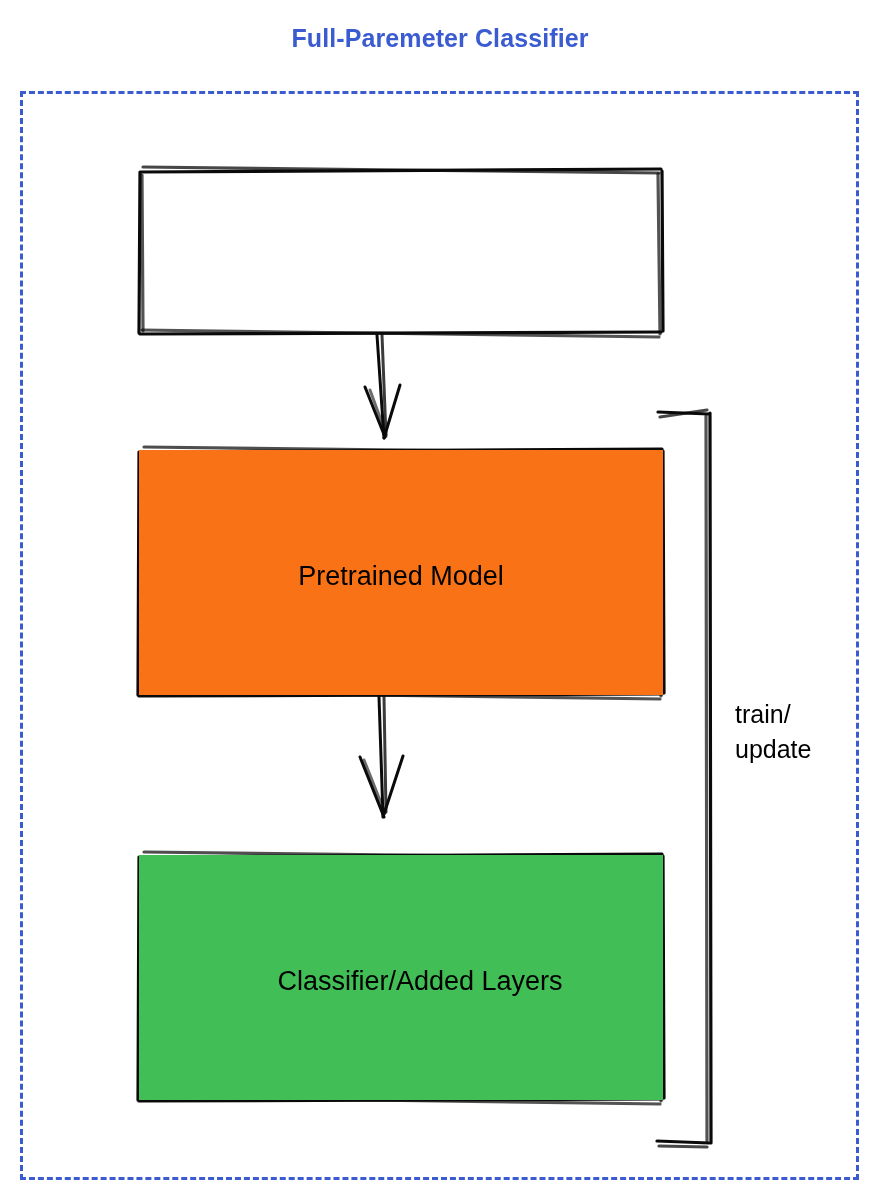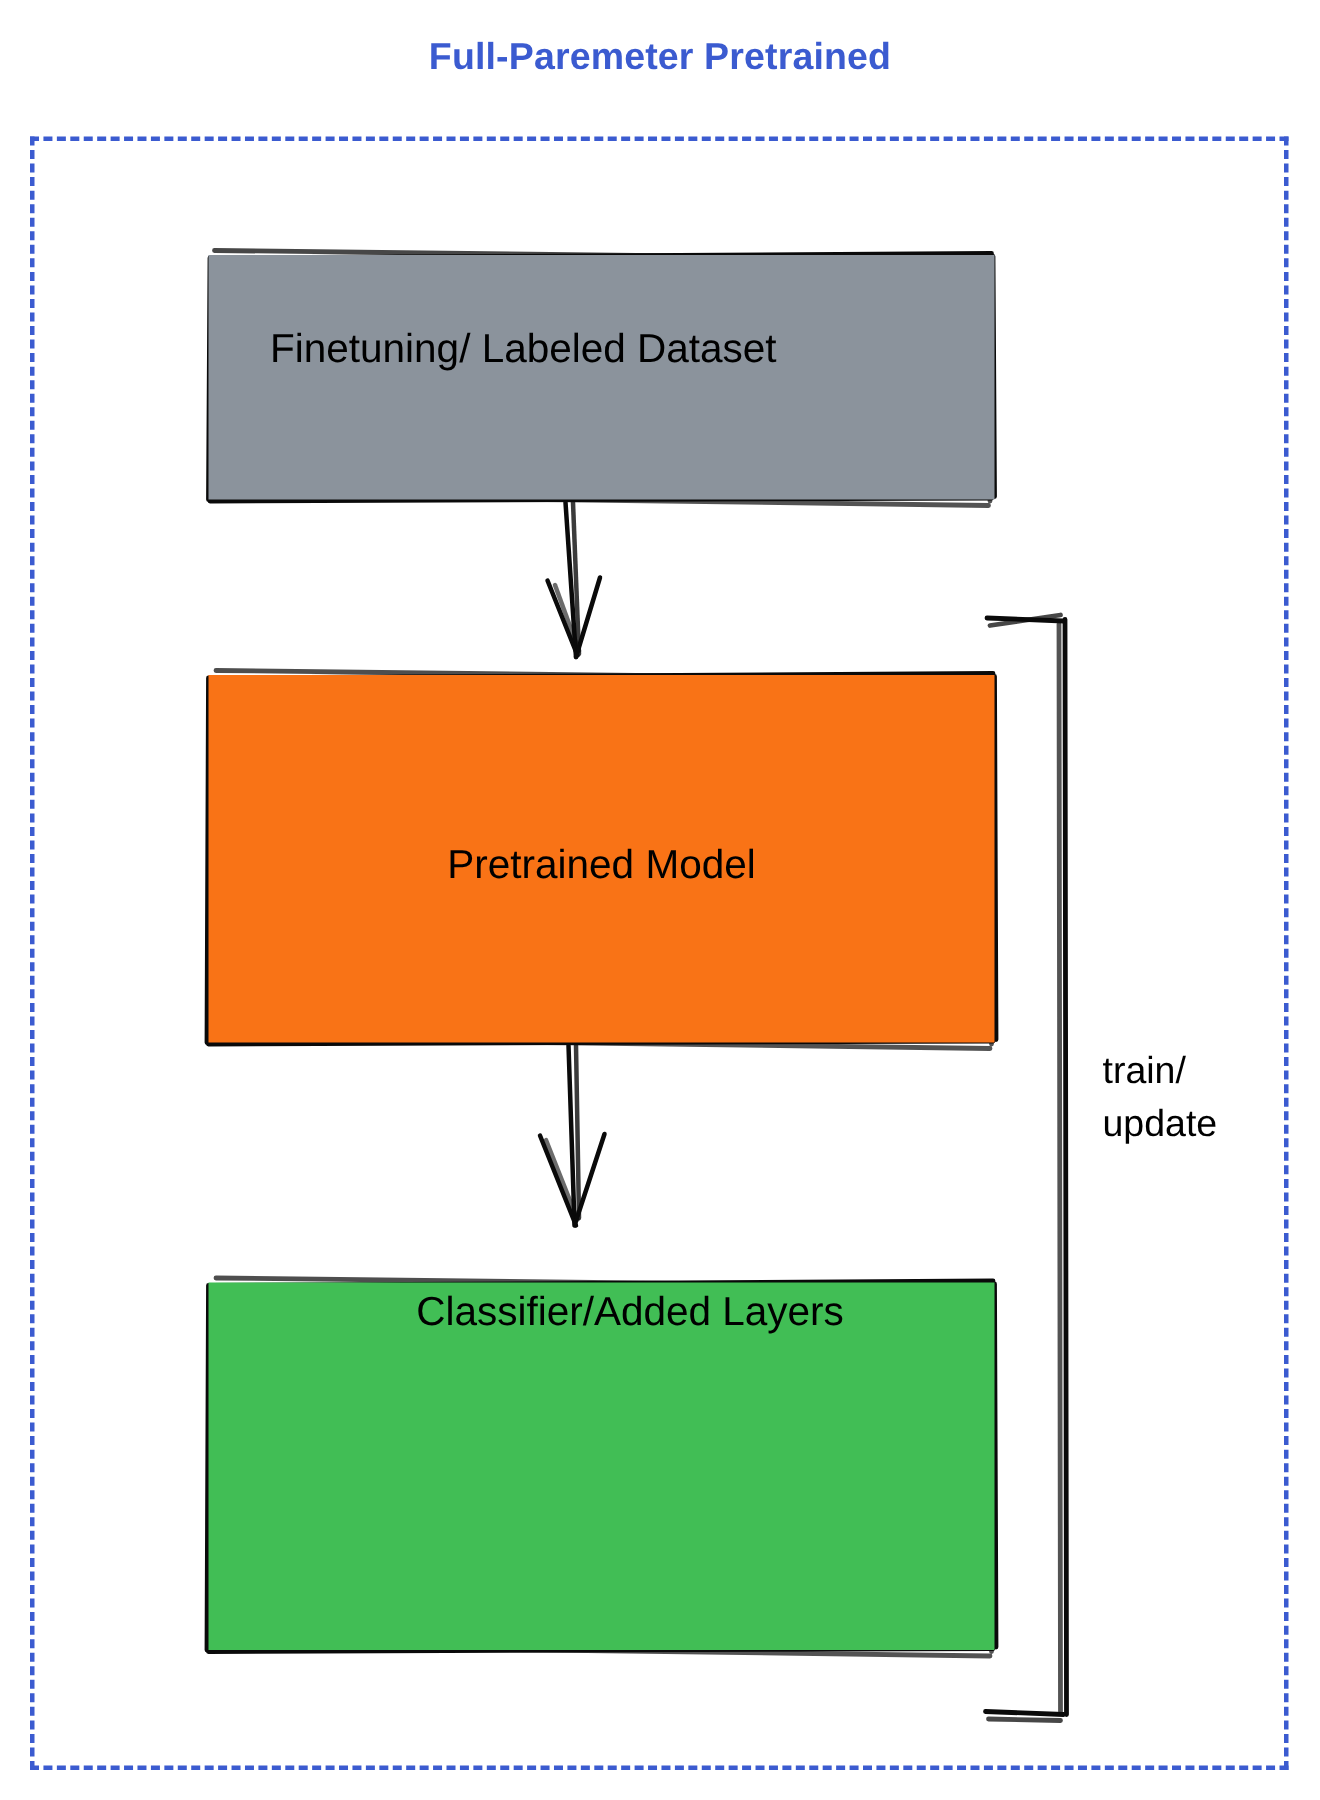--- a/index.html
+++ b/index.html
@@ -100,21 +100,21 @@
     position: relative;
     top: 4px;
   }
 
   .node-classifier {
     left: 139px;
     top: 855px;
     width: 524px;
     height: 245px;
     background: #41be55;
-    align-items: flex-start;
+    align-items: center;
     justify-content: center;
     padding-left: 38px;
   }
   .node-classifier .node-label {
     font-size: 27px;
     position: relative;
     top: 4px;
   }
 
   
@@ -128,21 +128,21 @@
     text-align: left;
     white-space: pre-line;
     font-family: "Liberation Sans", sans-serif;
   }
 </style>
 </head>
 <body>
 
 <div id="stage">
 
-  <div class="diagram-title">Full-Paremeter Pretrained</div>
+  <div class="diagram-title">Full-Paremeter Classifier</div>
 
   <div class="dashed-frame"></div>
 
   <svg id="sketch" viewBox="0 0 880 1200" xmlns="http://www.w3.org/2000/svg">
 
     <g fill="none" stroke="#0a0a0a" stroke-width="3.2" stroke-linecap="round" stroke-linejoin="round">
       <path d="M141,172 L661,169"></path>
       <path d="M143,167 L659,173" opacity="0.75"></path>
       <path d="M662,171 L663,331"></path>
       <path d="M658,174 L660,334" opacity="0.7"></path>
@@ -193,23 +193,20 @@
     <g fill="none" stroke="#0a0a0a" stroke-width="3.2" stroke-linecap="round" stroke-linejoin="round">
       <path d="M658,412 L709,414"></path>
       <path d="M660,417 L707,410" opacity="0.75"></path>
       <path d="M710,413 L711,1143"></path>
       <path d="M706,416 L707,1141" opacity="0.7"></path>
       <path d="M709,1143 L657,1141"></path>
       <path d="M707,1147 L659,1146" opacity="0.75"></path>
     </g>
   </svg>
 
-  <div class="node node-dataset">
-    <span class="node-label">Finetuning/ Labeled Dataset</span>
-  </div>
 
   <div class="node node-pretrained">
     <span class="node-label">Pretrained Model</span>
   </div>
 
   <div class="node node-classifier">
     <span class="node-label">Classifier/Added Layers</span>
   </div>
 
   <div class="loop-label">train/

